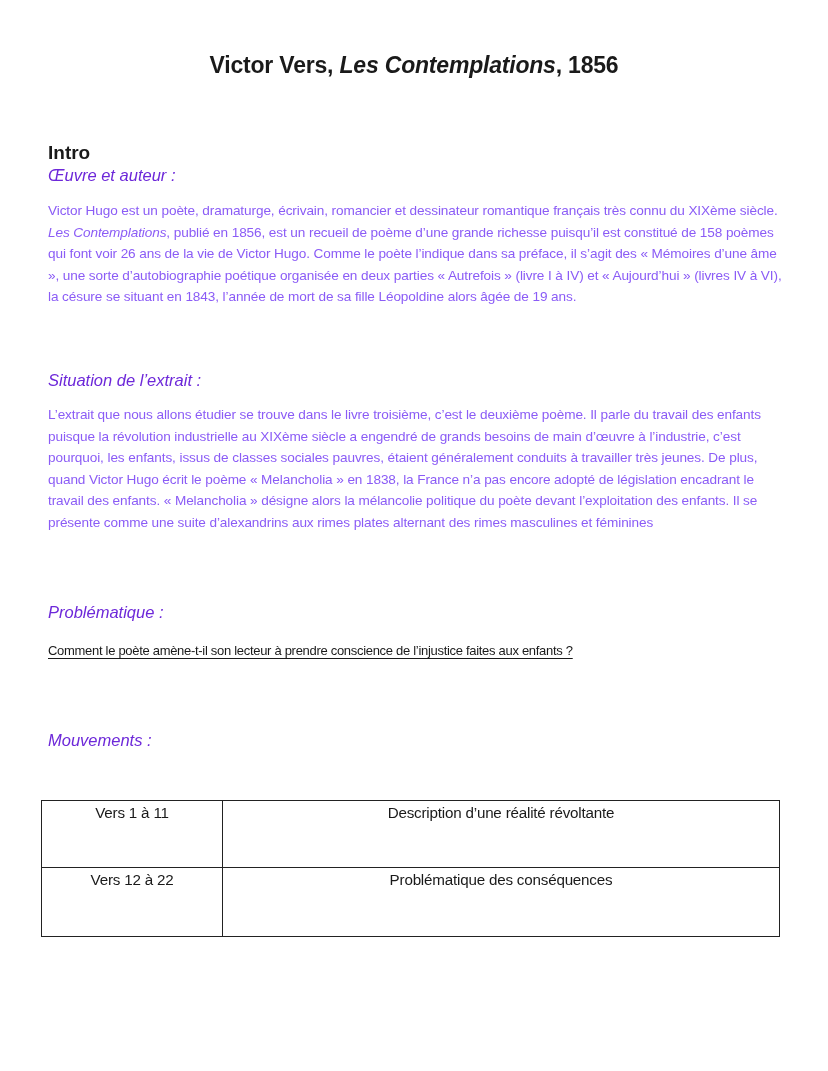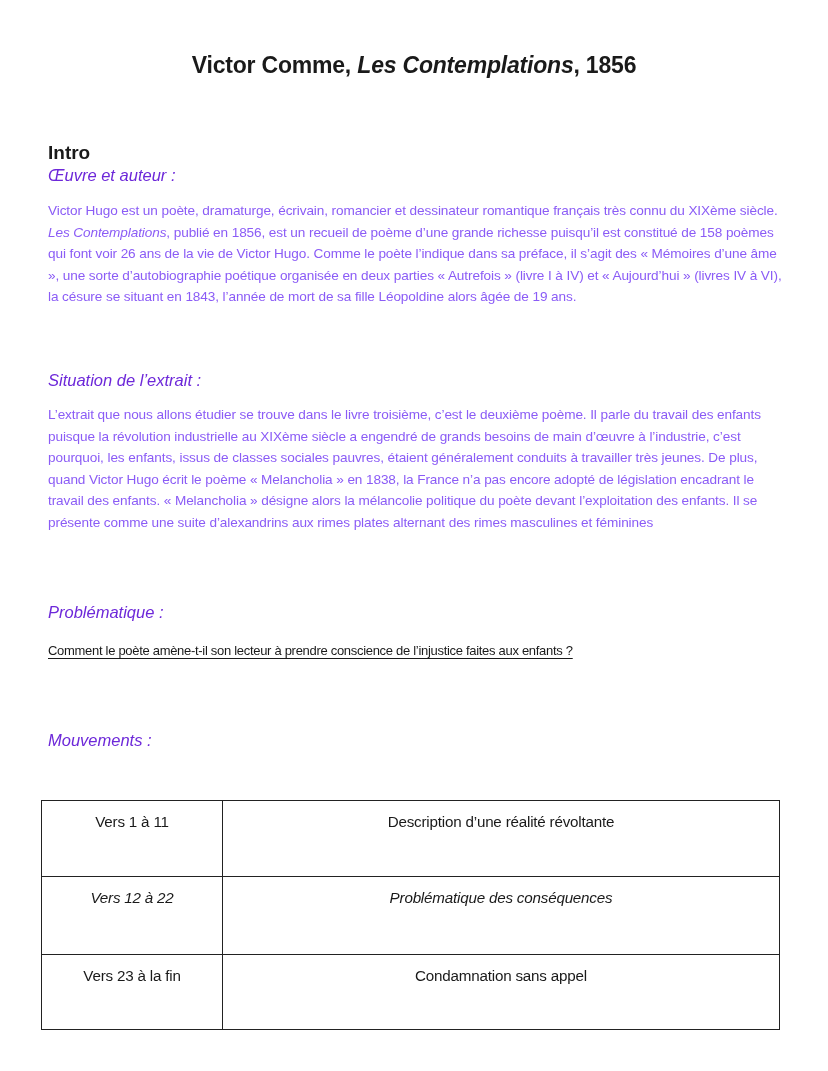--- a/index.html
+++ b/index.html
@@ -29,32 +29,32 @@
     font-size: 13px; line-height: 25px; text-decoration: underline;
     text-decoration-thickness: 1px; text-underline-offset: 3px; color: #1a1a1a;
     letter-spacing: -0.3px;
   }
   table.mv {
     position: absolute; left: 41px; top: 800px; width: 739px;
     border-collapse: collapse; font-size: 15.2px; color: #1a1a1a;
   }
   table.mv td {
     border: 1.3px solid #222; vertical-align: top; text-align: center;
-    padding-top: 12px; letter-spacing: -0.2px;
+    padding-top: 3px; letter-spacing: -0.2px;
   }
   table.mv td.c1 { width: 178px; }
   table.mv tr.r1 td { height: 62px; }
-  table.mv tr.r2 td { height: 64px; font-style: italic; }
+  table.mv tr.r2 td { height: 64px; }
   table.mv tr.r3 td { height: 61px; }
 </style>
 </head>
 <body>
 
 <div class="title">
-  <span>Victor Comme,</span>
+  <span>Victor Vers,</span>
   <i>Les Contemplations</i><span>, 1856</span>
 </div>
 
 <div class="h-intro">Intro</div>
 
 <div class="sub" style="top:166px">Œuvre et auteur :</div>
 
 <div class="para" style="top:200px">
   <span>Victor Hugo est un poète, dramaturge, écrivain, romancier et dessinateur romantique français très connu du XIXème siècle. </span><i>Les Contemplations</i><span>, publié en 1856, est un recueil de poème d’une grande richesse puisqu’il est constitué de 158 poèmes qui font voir 26 ans de la vie de Victor Hugo. Comme le poète l’indique dans sa préface, il s’agit des « Mémoires d’une âme », une sorte d’autobiographie poétique organisée en deux parties « Autrefois » (livre I à IV) et « Aujourd’hui » (livres IV à VI), la césure se situant en 1843, l’année de mort de sa fille Léopoldine alors âgée de 19 ans.</span>
 </div>
@@ -72,18 +72,14 @@
 <table class="mv">
   <tbody>
       <tr class="r1">
     <td class="c1">Vers 1 à 11</td>
     <td>Description d’une réalité révoltante</td>
   </tr>
   <tr class="r2">
     <td class="c1">Vers 12 à 22</td>
     <td>Problématique des conséquences</td>
   </tr>
-  <tr class="r3">
-    <td class="c1">Vers 23 à la fin</td>
-    <td>Condamnation sans appel</td>
-  </tr>
 </tbody>
   </table>
 
 </body></html>

